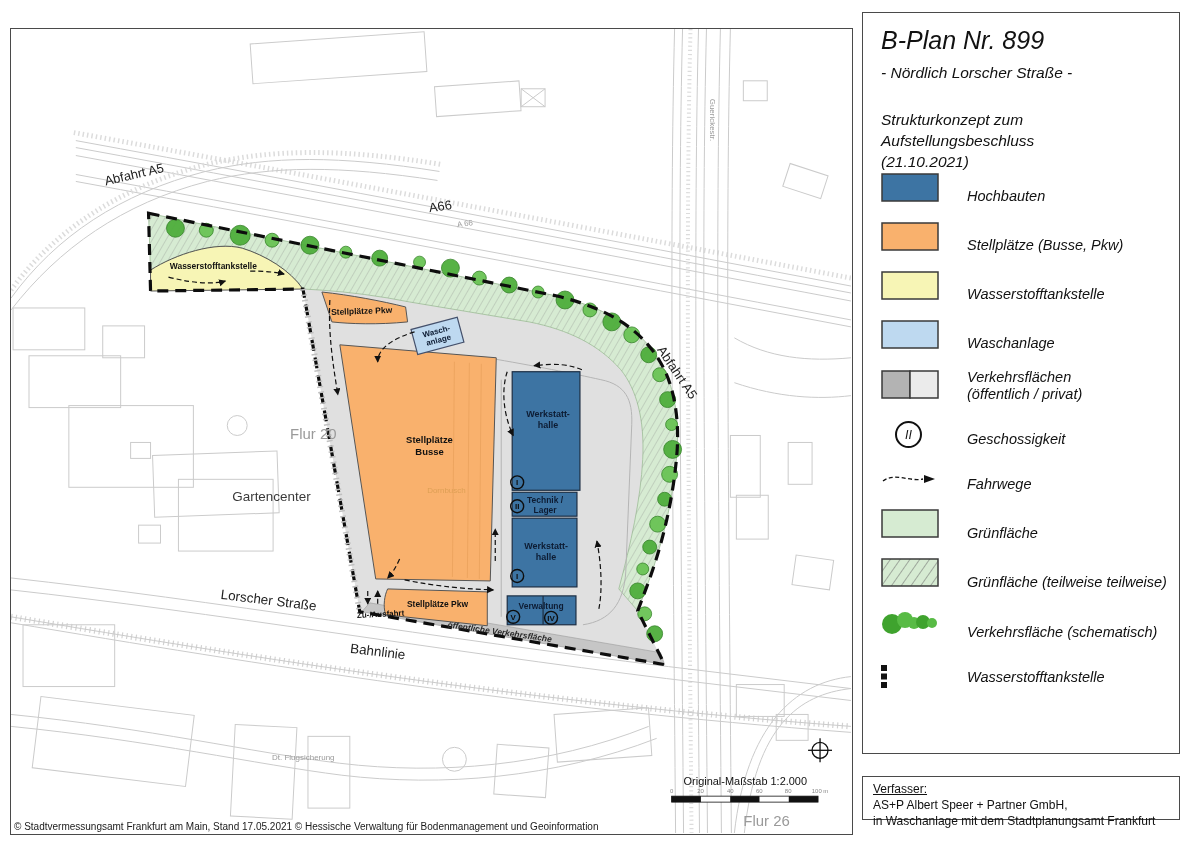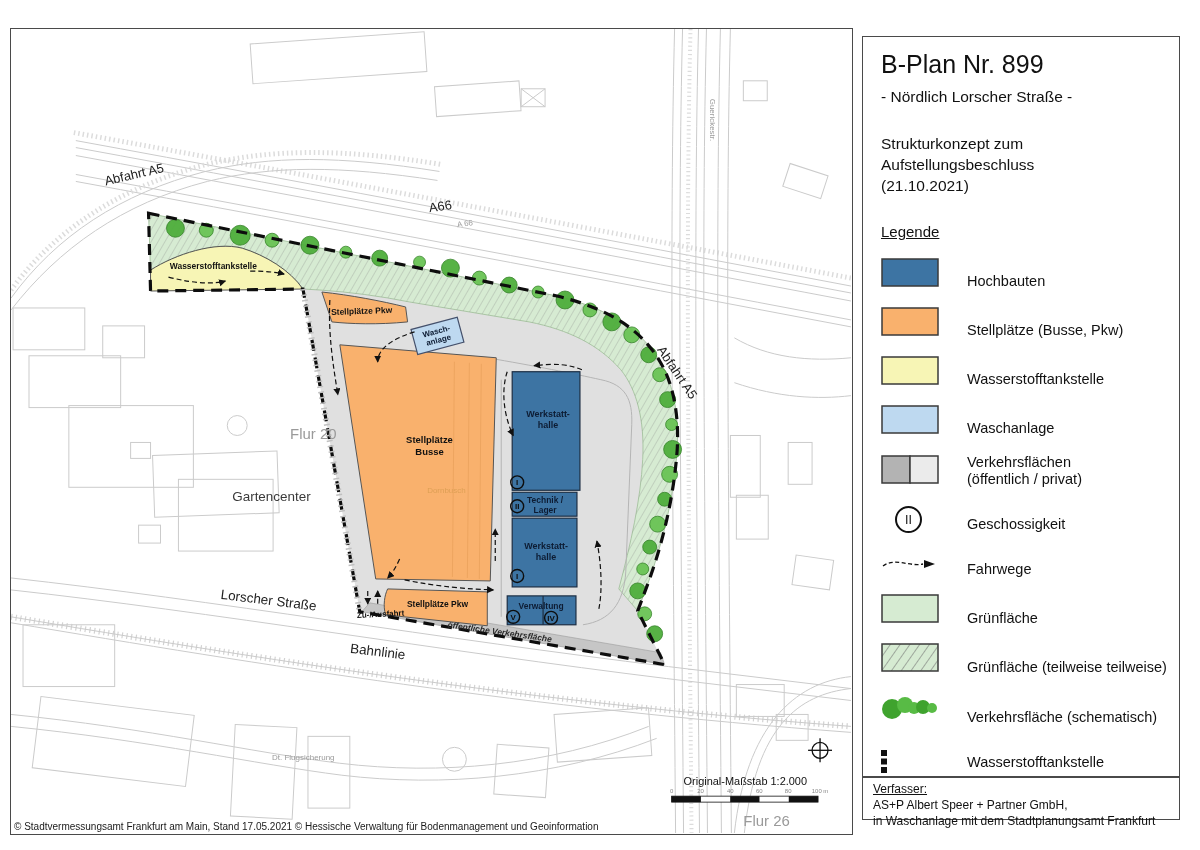--- a/index.html
+++ b/index.html
@@ -1,22 +1,22 @@
 <!DOCTYPE html>
 <html><head>
 <meta charset="utf-8">
 <style>
   html,body{margin:0;padding:0;background:#fff;font-family:"Liberation Sans",sans-serif;}
   .stage{position:relative;width:1200px;height:850px;background:#fff;overflow:hidden;}
   .map-box{position:absolute;left:10px;top:28px;width:843px;height:807px;border:1.5px solid #4a4a4a;box-sizing:border-box;background:#fff;}
   .map-box svg{display:block;}
   .copyright{position:absolute;left:3px;bottom:2px;font-size:10px;color:#1a1a1a;white-space:nowrap;
              text-shadow:0 0 2px #fff,0 0 2px #fff;}
-  .panel{position:absolute;left:862px;top:36px;width:318px;height:742px;border:1.5px solid #4a4a4a;
-         box-sizing:border-box;padding:14px 0 0 18px;color:#111;}
+  .panel{position:absolute;left:862px;top:12px;width:318px;height:742px;border:1.5px solid #4a4a4a;
+         box-sizing:border-box;padding:14px 0 0 18px;color:#111;font-style:italic;}
   .title{font-size:25px;line-height:1.1;}
   .subtitle{font-size:15.5px;margin-top:9px;}
   .concept{font-size:15.5px;line-height:1.38;margin-top:27px;}
   .legend-head{font-size:15px;text-decoration:underline;margin:26px 0 18px 0;}
   .lrow{display:flex;align-items:flex-end;margin-bottom:16px;min-height:29px;gap:6px;}
   .sw{width:58px;flex:0 0 58px;margin-right:22px;}
   .llab{font-size:14.5px;line-height:1.2;}
   .geo-circle{width:23px;height:23px;border:2px solid #111;border-radius:50%;display:flex;align-items:center;
               justify-content:center;font-size:12.5px;margin-left:14px;}
   .dash-rect{width:50px;height:21px;border:3px dashed #111;}
@@ -278,21 +278,20 @@
   </div>
 
   <div class="panel">
     <div class="title">B-Plan Nr. 899</div>
     <div class="subtitle">- Nördlich Lorscher Straße -</div>
     <div class="concept">
       <div>Strukturkonzept zum</div>
       <div>Aufstellungsbeschluss</div>
       <div>(21.10.2021)</div>
     </div>
-    <div class="legend-head">Legende</div>
 
     <div class="lrow">
       <span class="sw">
         <svg width="58" height="29">
             <rect x="1" y="1" width="56" height="27" stroke="#3a3a3a" stroke-width="1.5" fill="#3d74a3"></rect>
           </svg>
       </span>
       <span class="llab">Hochbauten</span>
     </div>
 

